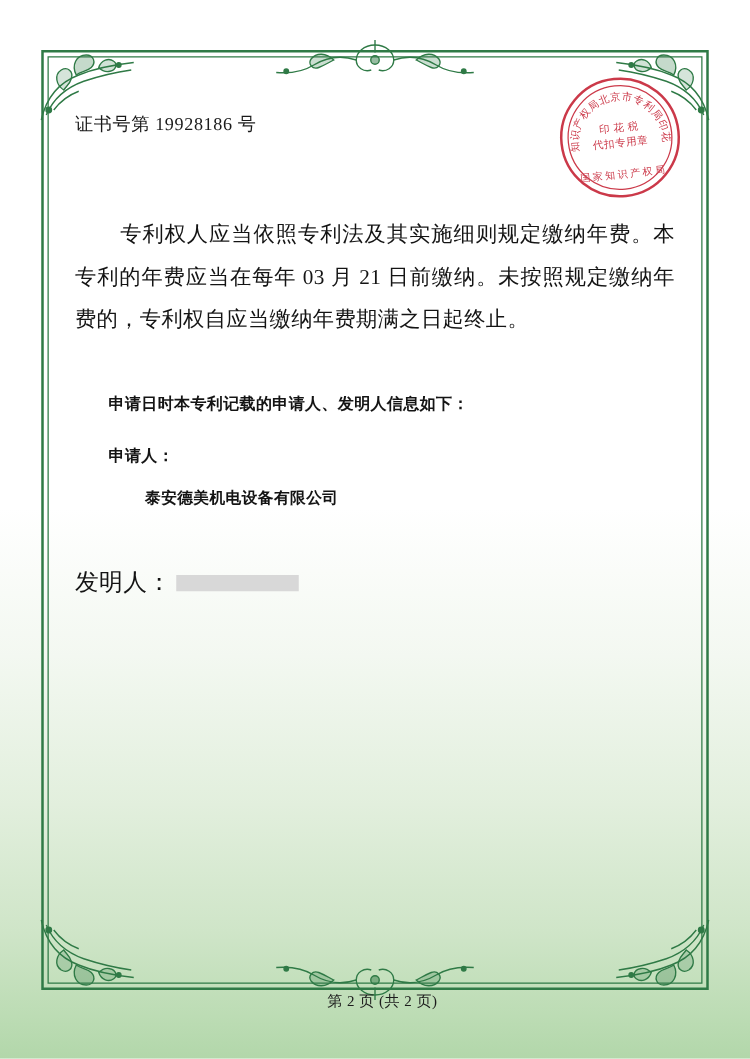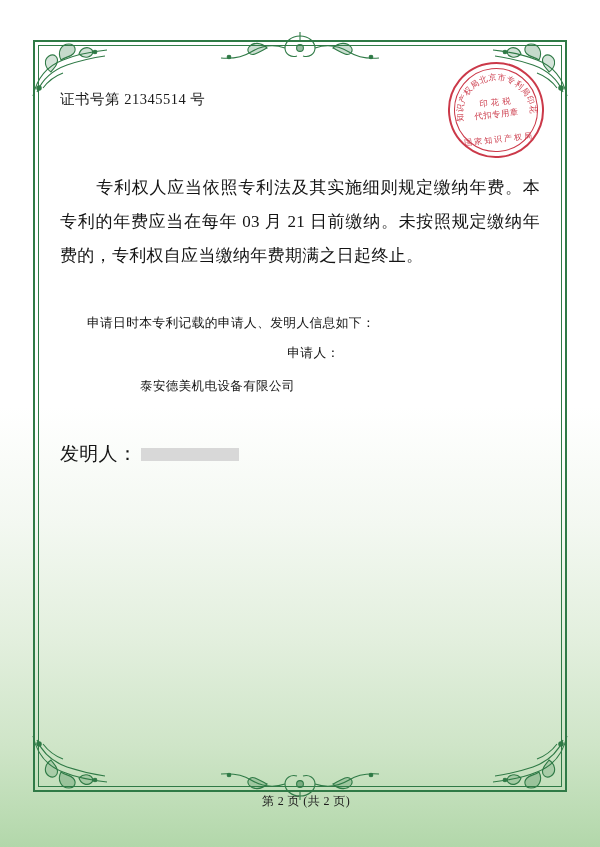--- a/index.html
+++ b/index.html
@@ -111,28 +111,29 @@
     letter-spacing: 0.3px;
   }
   .para .indent { display: inline-block; width: 2.1em; }
 
   .section {
     margin-top: 36px;
     font-size: 12.8px;
     line-height: 2.2;
     color: #141414;
     letter-spacing: 0.3px;
+    font-weight: bold;
   }
   .section .indent { display: inline-block; width: 2.1em; }
 
-  .label-line { margin-top: 2px; text-align: center; }
+  .label-line { margin-top: 14px; }
 
   .applicant-name {
     margin-top: 6px;
-    margin-left: 80px;
+    margin-left: 56px;
     font-size: 12.5px;
     color: #141414;
     letter-spacing: 0.4px;
   }
 
   .inventor-block {
     margin-top: 40px;
     position: relative;
     font-size: 19px;
     color: #141414;
@@ -313,21 +314,21 @@
     </div>
     <div class="center-lines">
       <div>印 花 税</div>
       <div>代扣专用章</div>
     </div>
     <div class="bottom-text">国家知识产权局</div>
   </div>
 
   <div class="content">
 
-    <div class="cert-no">证书号第 21345514 号</div>
+    <div class="cert-no">证书号第 19928186 号</div>
 
     <div class="para">
       <span class="indent"></span><span>专利权人应当依照专利法及其实施细则规定缴纳年费。本专利的年费应当在每年 03 月 21 日前缴纳。未按照规定缴纳年费的，专利权自应当缴纳年费期满之日起终止。</span>
     </div>
 
     <div class="section">
       <div>
         <span class="indent"></span><span>申请日时本专利记载的申请人、发明人信息如下：</span>
       </div>
       <div class="label-line">

